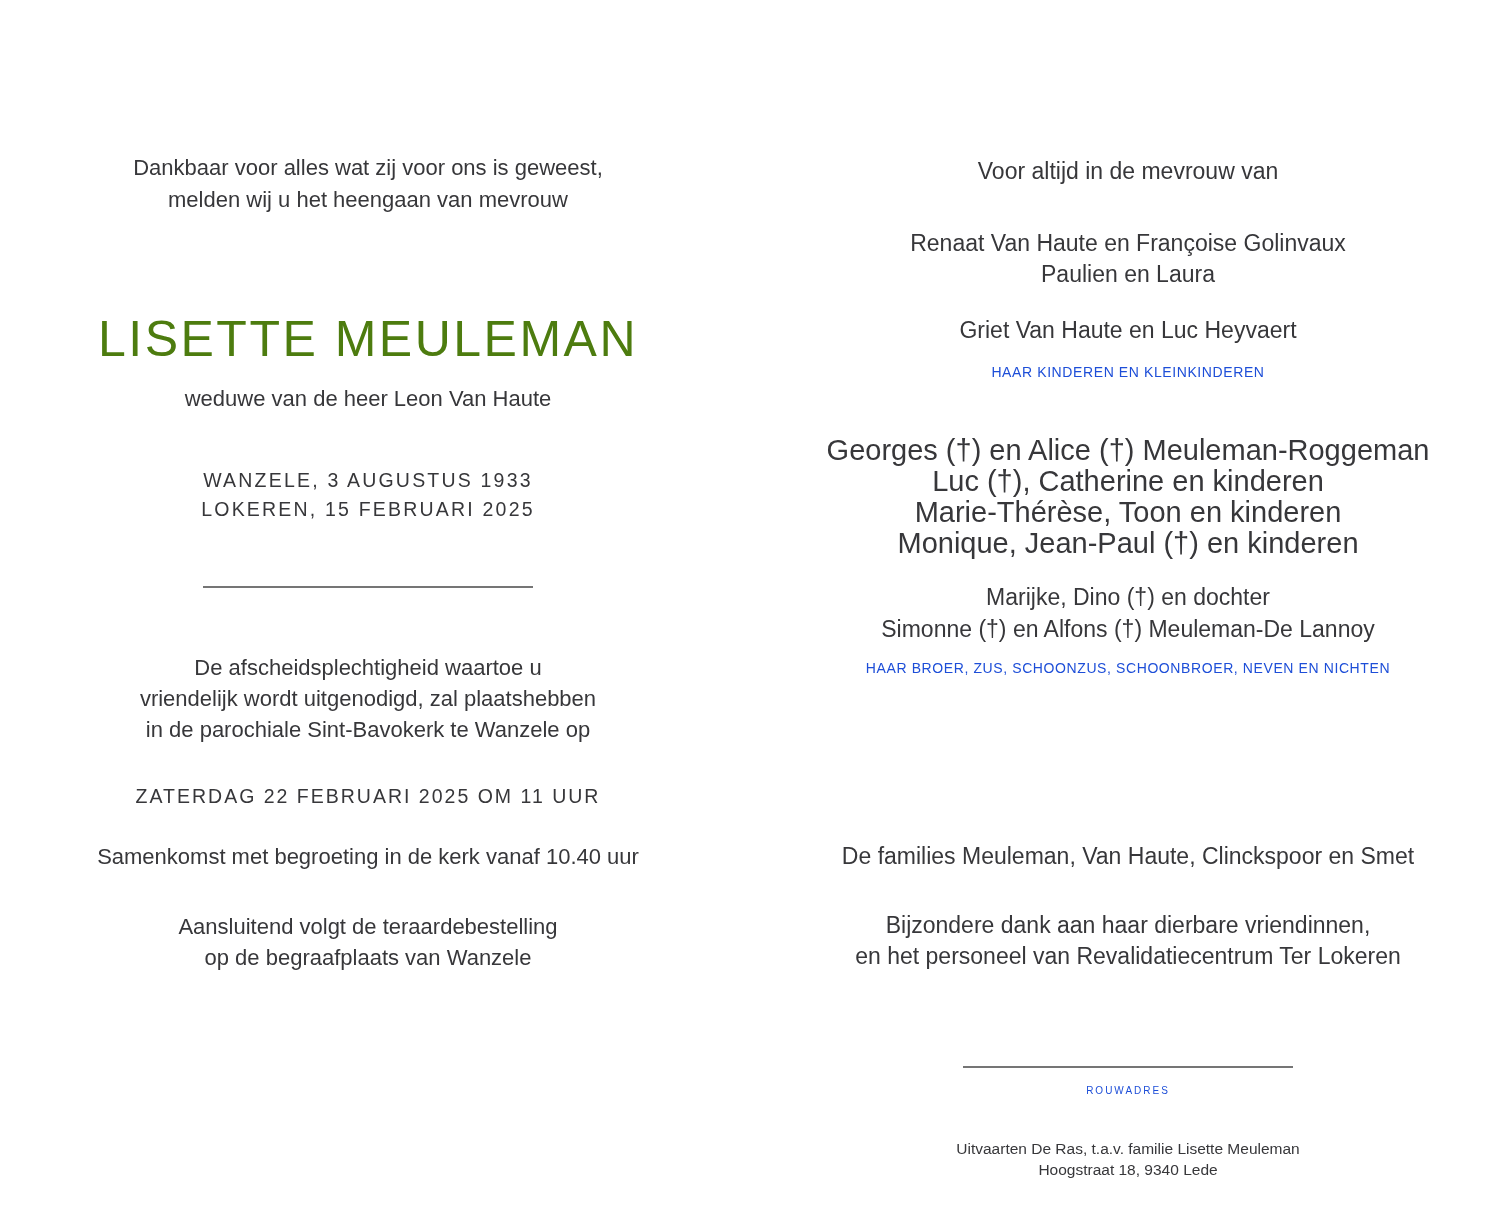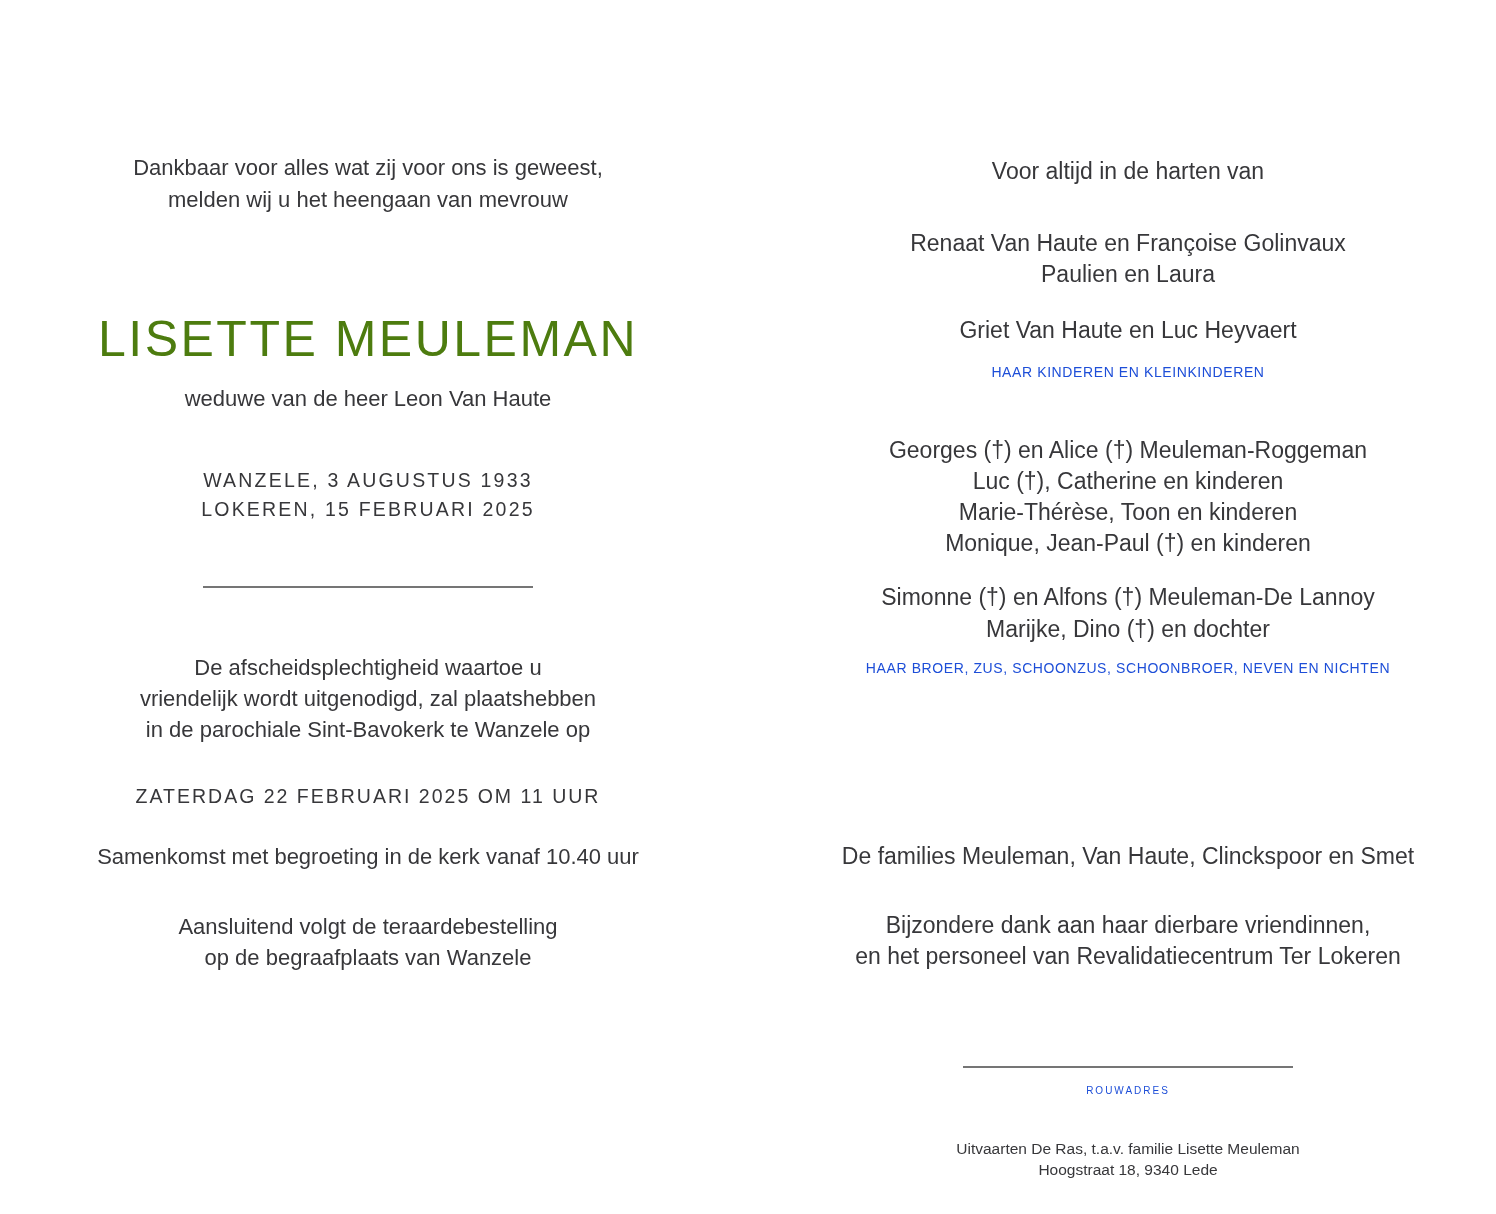--- a/index.html
+++ b/index.html
@@ -33,21 +33,21 @@
   .service-dt   { top: 746px; font-size: 19.5px; line-height: 29px; letter-spacing: 2px; }
   .gathering    { top: 805px; font-size: 22px; line-height: 31px; }
   .burial       { top: 875px; font-size: 22px; line-height: 31px; }
 
   
   .heading      { top: 120px; font-size: 23px; line-height: 30px; }
   .fam-group1   { top: 192px; font-size: 23px; line-height: 31px; }
   .fam-group2   { top: 279px; font-size: 23px; line-height: 31px; }
   .caps-label   { font-size: 14px; letter-spacing: 0.6px; line-height: 20px; color: #1d4ed8; }
   .children-lbl { top: 326px; }
-  .sib-group1   { top: 399px; font-size: 23px; line-height: 31px; }
+  .sib-group1   { top: 399px; font-size: 29px; line-height: 31px; }
   .sib-group2   { top: 545px; font-size: 23px; line-height: 32px; }
   .siblings-lbl { top: 622px; }
   .families     { top: 805px; font-size: 23px; line-height: 30px; }
   .thanks       { top: 874px; font-size: 23px; line-height: 31px; }
   .rouw-label   { top: 1046px; font-size: 10px; letter-spacing: 2px; line-height: 18px; }
   .rouw-addr    { top: 1102px; font-size: 15.5px; line-height: 21px; }
 </style>
 </head>
 <body>
 
@@ -83,43 +83,43 @@
 
     <div class="block burial">
       <div>Aansluitend volgt de teraardebestelling</div>
       <div>op de begraafplaats van Wanzele</div>
     </div>
 
   </div>
 
   <div class="col col-right">
 
-    <div class="block heading">Voor altijd in de harten van</div>
+    <div class="block heading">Voor altijd in de mevrouw van</div>
 
     <div class="block fam-group1">
       <div>Renaat Van Haute en Françoise Golinvaux</div>
       <div>Paulien en Laura</div>
     </div>
 
     <div class="block fam-group2">
       <div>Griet Van Haute en Luc Heyvaert</div>
     </div>
 
     <div class="block caps-label children-lbl">HAAR KINDEREN EN KLEINKINDEREN</div>
 
     <div class="block sib-group1">
       <div>Georges (†) en Alice (†) Meuleman-Roggeman</div>
       <div>Luc (†), Catherine en kinderen</div>
       <div>Marie-Thérèse, Toon en kinderen</div>
       <div>Monique, Jean-Paul (†) en kinderen</div>
     </div>
 
     <div class="block sib-group2">
+      <div>Marijke, Dino (†) en dochter</div>
       <div>Simonne (†) en Alfons (†) Meuleman-De Lannoy</div>
-      <div>Marijke, Dino (†) en dochter</div>
     </div>
 
     <div class="block caps-label siblings-lbl">HAAR BROER, ZUS, SCHOONZUS, SCHOONBROER, NEVEN EN NICHTEN</div>
 
     <div class="block families">De families Meuleman, Van Haute, Clinckspoor en Smet</div>
 
     <div class="block thanks">
       <div>Bijzondere dank aan haar dierbare vriendinnen,</div>
       <div>en het personeel van Revalidatiecentrum Ter Lokeren</div>
     </div>

